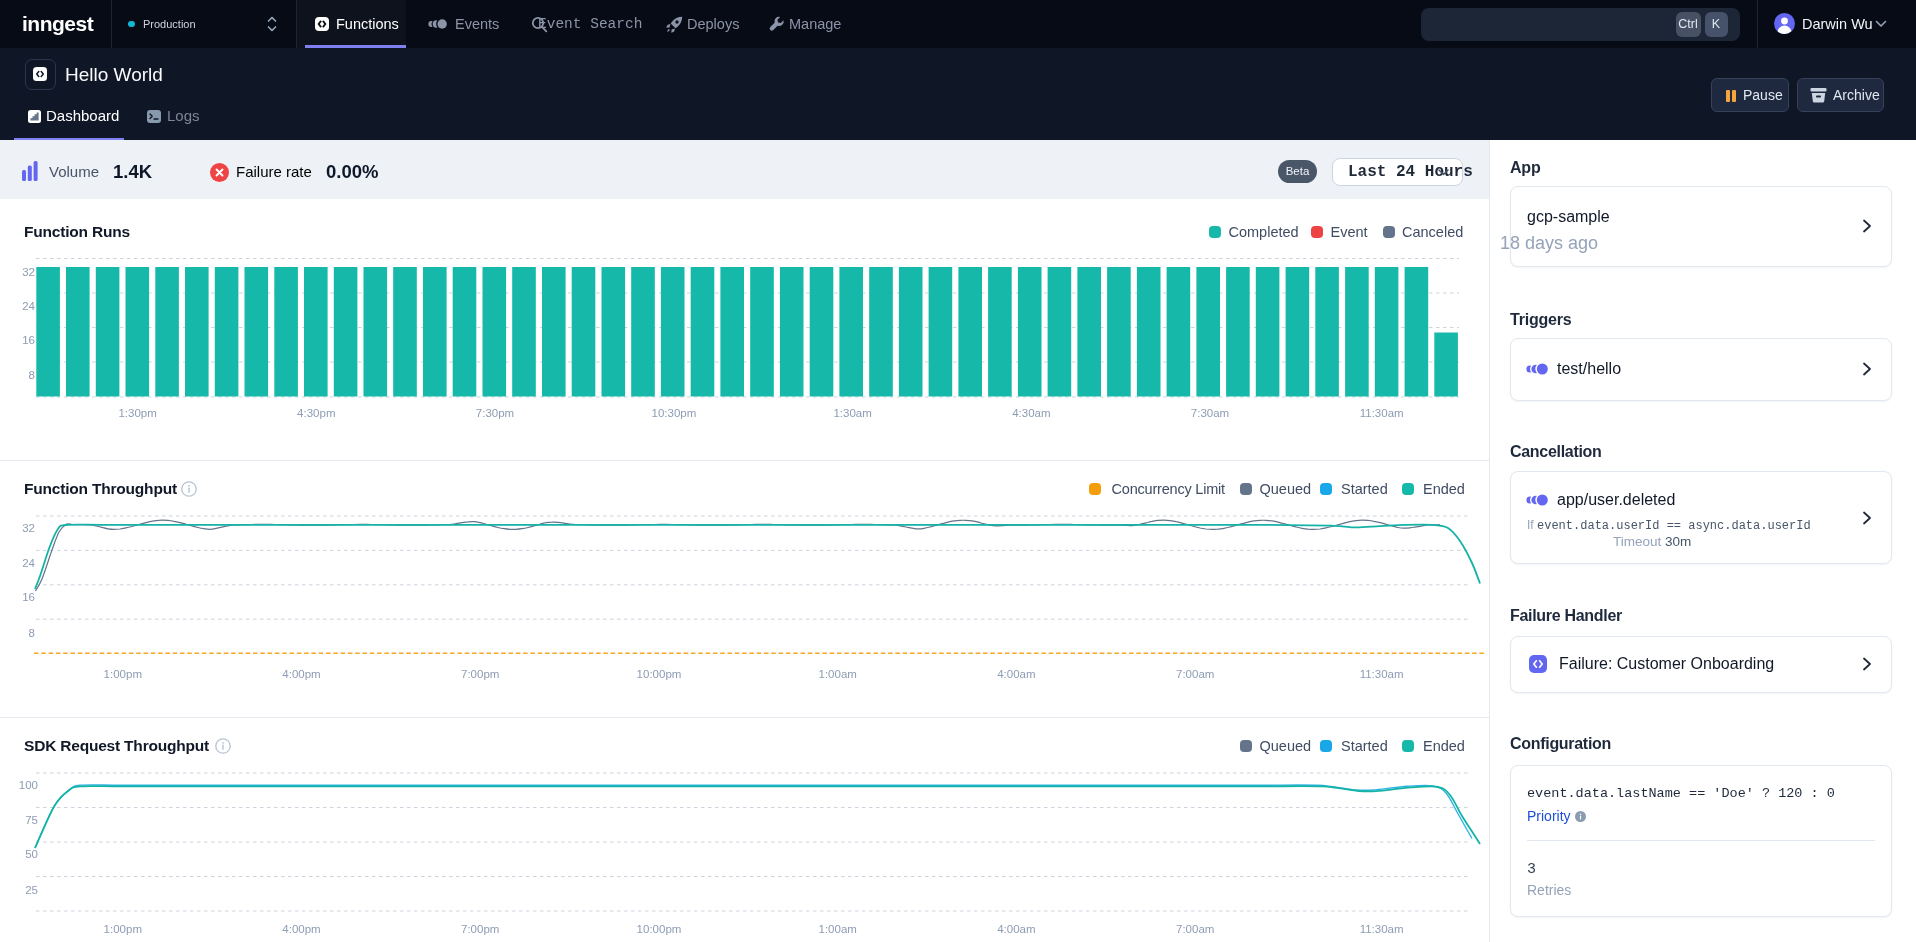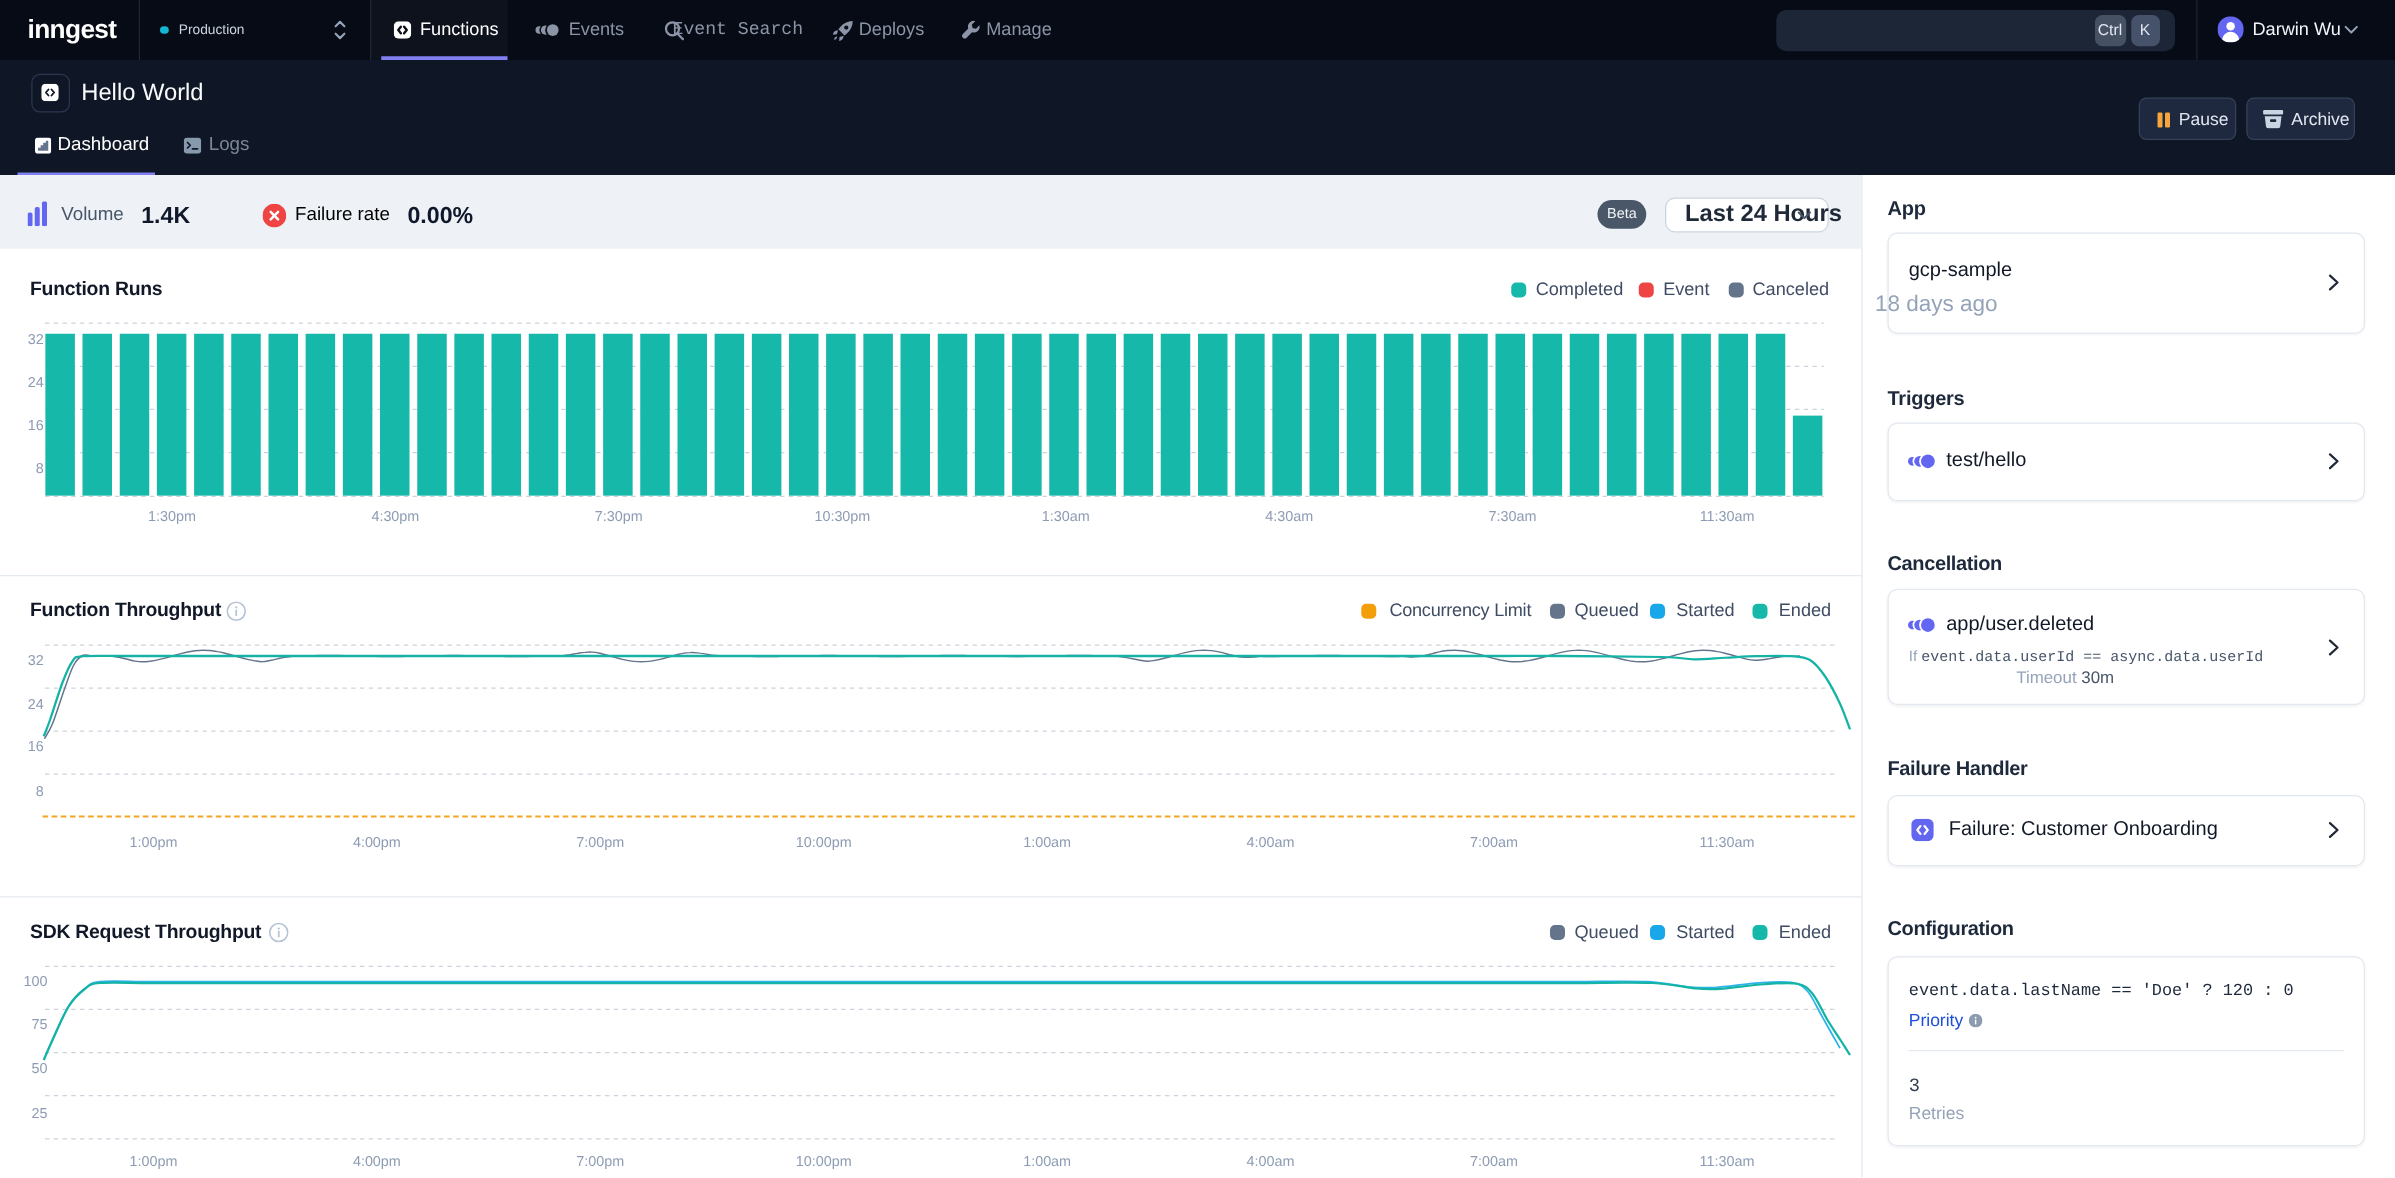--- a/index.html
+++ b/index.html
@@ -104,21 +104,21 @@
 <div style="position:absolute;top:157.5px;font-family:'Liberation Sans',sans-serif;font-size:18.5px;color:#0f172a;font-weight:700;line-height:28px;white-space:nowrap;left:113px;">1.4K</div>
 <svg class="abs" style="left:209.5px;top:163px" width="19" height="19" viewBox="0 0 18 18">
 <circle cx="9" cy="9" r="9" fill="#ef4444"></circle>
 <path d="M6.2,6.2 L11.8,11.8 M11.8,6.2 L6.2,11.8" stroke="#ffffff" stroke-width="1.9" stroke-linecap="round"></path>
   </svg>
 <div style="position:absolute;top:160.5px;font-family:'Liberation Sans',sans-serif;font-size:15px;color:#000000;font-weight:400;line-height:22px;white-space:nowrap;left:236px;">Failure rate</div>
 <div style="position:absolute;top:157.5px;font-family:'Liberation Sans',sans-serif;font-size:18.5px;color:#0f172a;font-weight:700;line-height:28px;white-space:nowrap;left:326px;">0.00%</div>
 <div style="position:absolute;left:1278px;top:160px;width:39px;height:23px;background:#4a5768;border-radius:12px;"></div>
 <div style="position:absolute;top:163.0px;font-family:'Liberation Sans',sans-serif;font-size:11.5px;color:#f1f5f9;font-weight:400;line-height:17px;white-space:nowrap;left:1267.5px;width:60px;text-align:center;">Beta</div>
 <div style="position:absolute;left:1332px;top:158px;width:131px;height:28px;background:#ffffff;border:1px solid #cbd5e1;border-radius:8px;box-sizing:border-box;"></div>
-<div style="position:absolute;top:161.5px;font-family:Liberation Sans, sans-serif;font-size:19px;color:#1f2937;font-weight:600;line-height:20px;white-space:nowrap;left:1348px;">Last 24 Hours</div>
+<div style="position:absolute;top:161.5px;font-family:Liberation Mono, monospace;font-size:16px;color:#1f2937;font-weight:600;line-height:20px;white-space:nowrap;left:1348px;">Last 24 Hours</div>
 <svg class="abs" style="left:1437px;top:168px" width="13" height="9" viewBox="0 0 13 9">
 <path d="M2,2 L6.5,6.5 L11,2" fill="none" stroke="#475569" stroke-width="1.6" stroke-linecap="round" stroke-linejoin="round"></path>
   </svg>
 <div style="position:absolute;left:1489px;top:140px;width:1px;height:802px;background:#e2e8f0;"></div>
 <div style="position:absolute;left:0px;top:460px;width:1489px;height:1px;background:#e5eaf0;"></div>
 <div style="position:absolute;left:0px;top:717px;width:1489px;height:1px;background:#e5eaf0;"></div>
 <div style="position:absolute;top:220.0px;font-family:'Liberation Sans',sans-serif;font-size:15.5px;color:#111827;font-weight:600;line-height:23px;white-space:nowrap;letter-spacing:-0.2px;left:24px;">Function Runs</div>
 <div style="position:absolute;left:1209px;top:225.5px;width:12px;height:12px;border-radius:4px;background:#16b8aa;"></div>
 <div style="position:absolute;top:220.5px;font-family:'Liberation Sans',sans-serif;font-size:14.5px;color:#3f4c63;font-weight:400;line-height:22px;white-space:nowrap;left:1228.5px;">Completed</div>
 <div style="position:absolute;left:1311px;top:225.5px;width:12px;height:12px;border-radius:4px;background:#ef4444;"></div>

